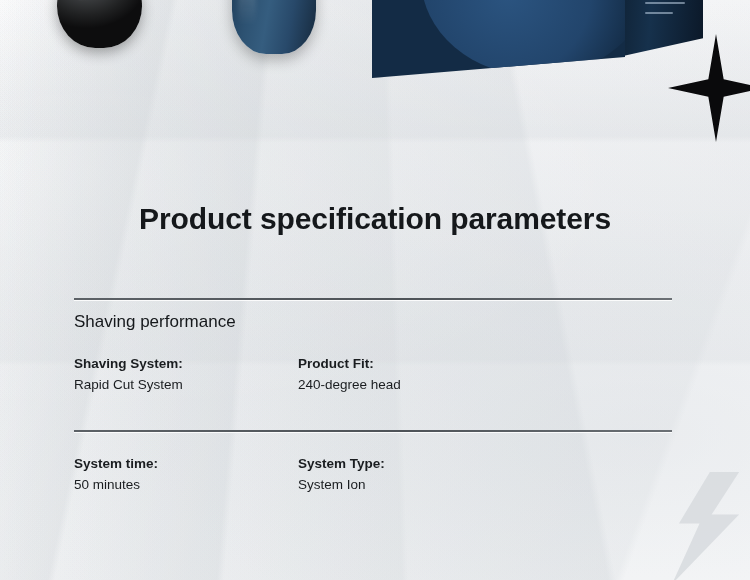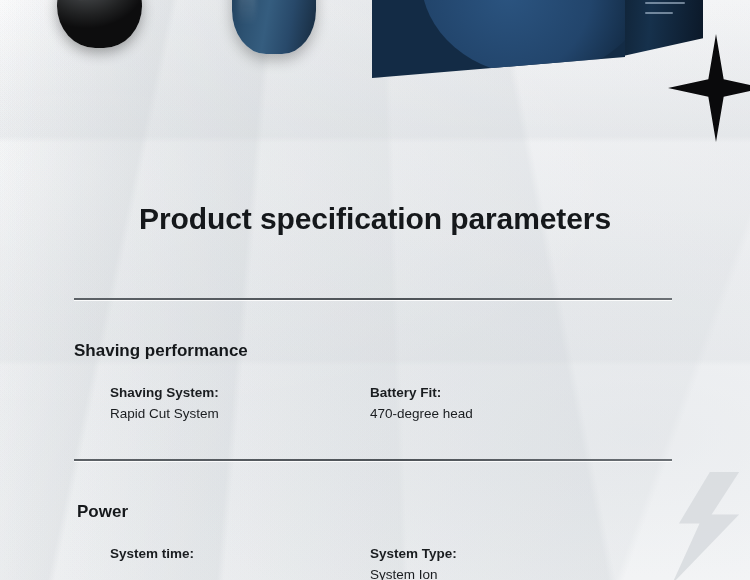--- a/index.html
+++ b/index.html
@@ -130,31 +130,31 @@
   .divider{
     height:2px;
     margin:62px 78px 0 74px;
     background:linear-gradient(to right,#5c6166,#4e5358 55%,#6b7075);
     box-shadow:0 1px 0 rgba(255,255,255,.85);
   }
 
   .section { padding:0 74px; }
   .section-title{
     font-size:17px;
-    font-weight:700;
+    font-weight:400;
     color:#15181b;
-    margin-top:41px;
+    margin-top:12px;
   }
   .section-title.indent{ padding-left:3px; }
 
   .spec-grid{
     display:flex;
     margin-top:21px;
   }
-  .spec-cell{ width:224px;margin-left:36px; }
+  .spec-cell{ width:224px; }
   .spec-cell.col2{ width:auto; }
   .spec-label{
     font-size:13.5px;
     font-weight:600;
     color:#1a1d20;
     line-height:1.58;
   }
   .spec-value{
     font-size:13.5px;
     font-weight:400;
@@ -205,34 +205,34 @@
 
     <div class="section">
       <div class="section-title">Shaving performance</div>
 
       <div class="spec-grid">
         <div class="spec-cell">
           <div class="spec-label">Shaving System:</div>
           <div class="spec-value">Rapid Cut System</div>
         </div>
         <div class="spec-cell col2">
-          <div class="spec-label">Battery Fit:</div>
-          <div class="spec-value">470-degree head</div>
+          <div class="spec-label">Product Fit:</div>
+          <div class="spec-value">240-degree head</div>
         </div>
       </div>
     </div>
 
     <div class="divider" style="margin-top:34px;"></div>
 
     <div class="section">
-      <div class="section-title indent">Power</div>
 
       <div class="spec-grid">
         <div class="spec-cell">
           <div class="spec-label">System time:</div>
+          <div class="spec-value">50 minutes</div>
         </div>
         <div class="spec-cell col2">
           <div class="spec-label">System Type:</div>
           <div class="spec-value">System Ion</div>
         </div>
       </div>
     </div>
 
   </div>
 </div>

